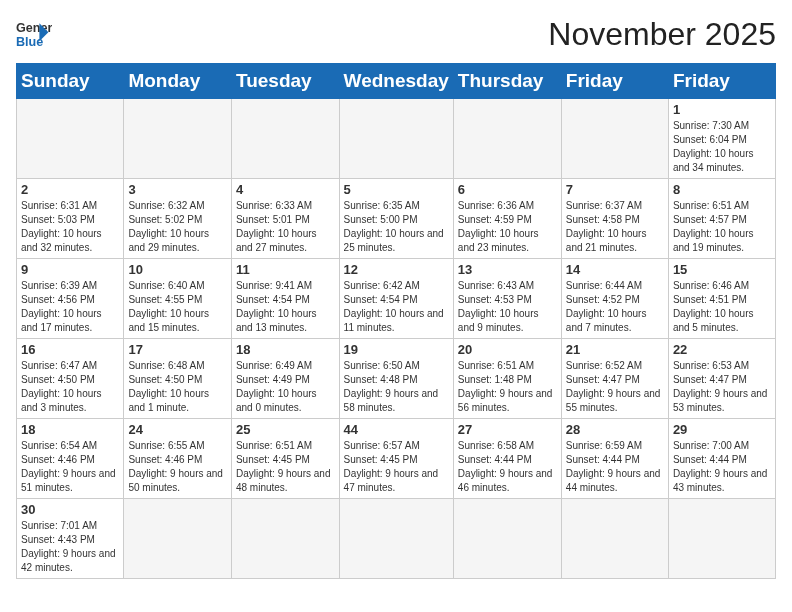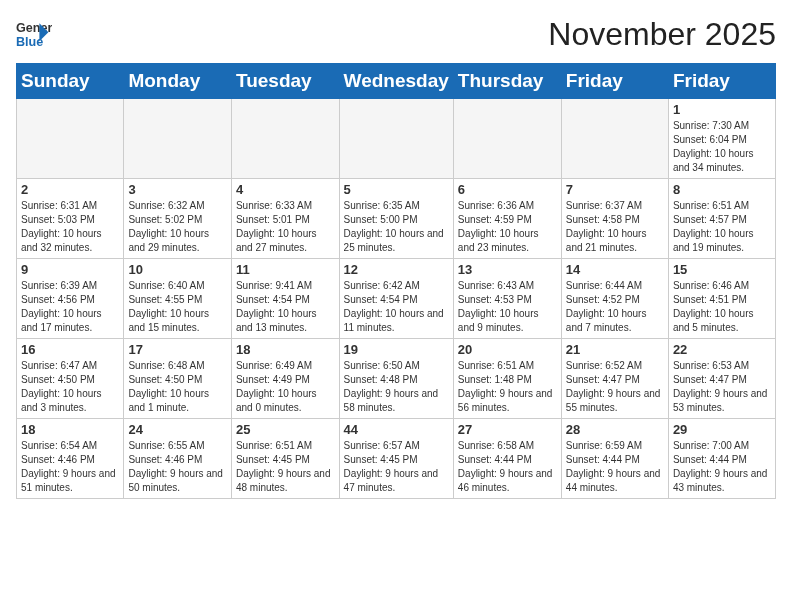--- a/index.html
+++ b/index.html
@@ -317,14 +317,29 @@
 and 44 minutes.</div>
         </td>
         <td>
           <div class="day-number">29</div>
           <div class="day-info">Sunrise: 7:00 AM
 Sunset: 4:44 PM
 Daylight: 9 hours
 and 43 minutes.</div>
         </td>
       </tr>
+      <tr>
+        <td>
+          <div class="day-number">30</div>
+          <div class="day-info">Sunrise: 7:01 AM
+Sunset: 4:43 PM
+Daylight: 9 hours
+and 42 minutes.</div>
+        </td>
+        <td class="empty"></td>
+        <td class="empty"></td>
+        <td class="empty"></td>
+        <td class="empty"></td>
+        <td class="empty"></td>
+        <td class="empty"></td>
+      </tr>
     </tbody>
 </table>
 
 </body></html>

